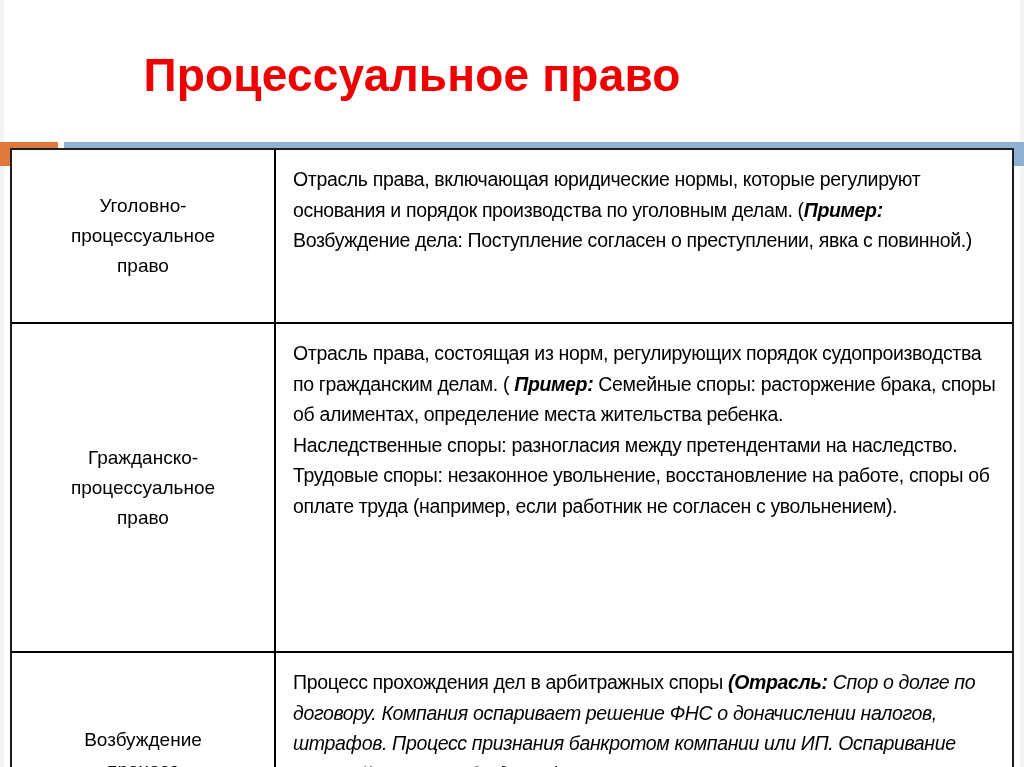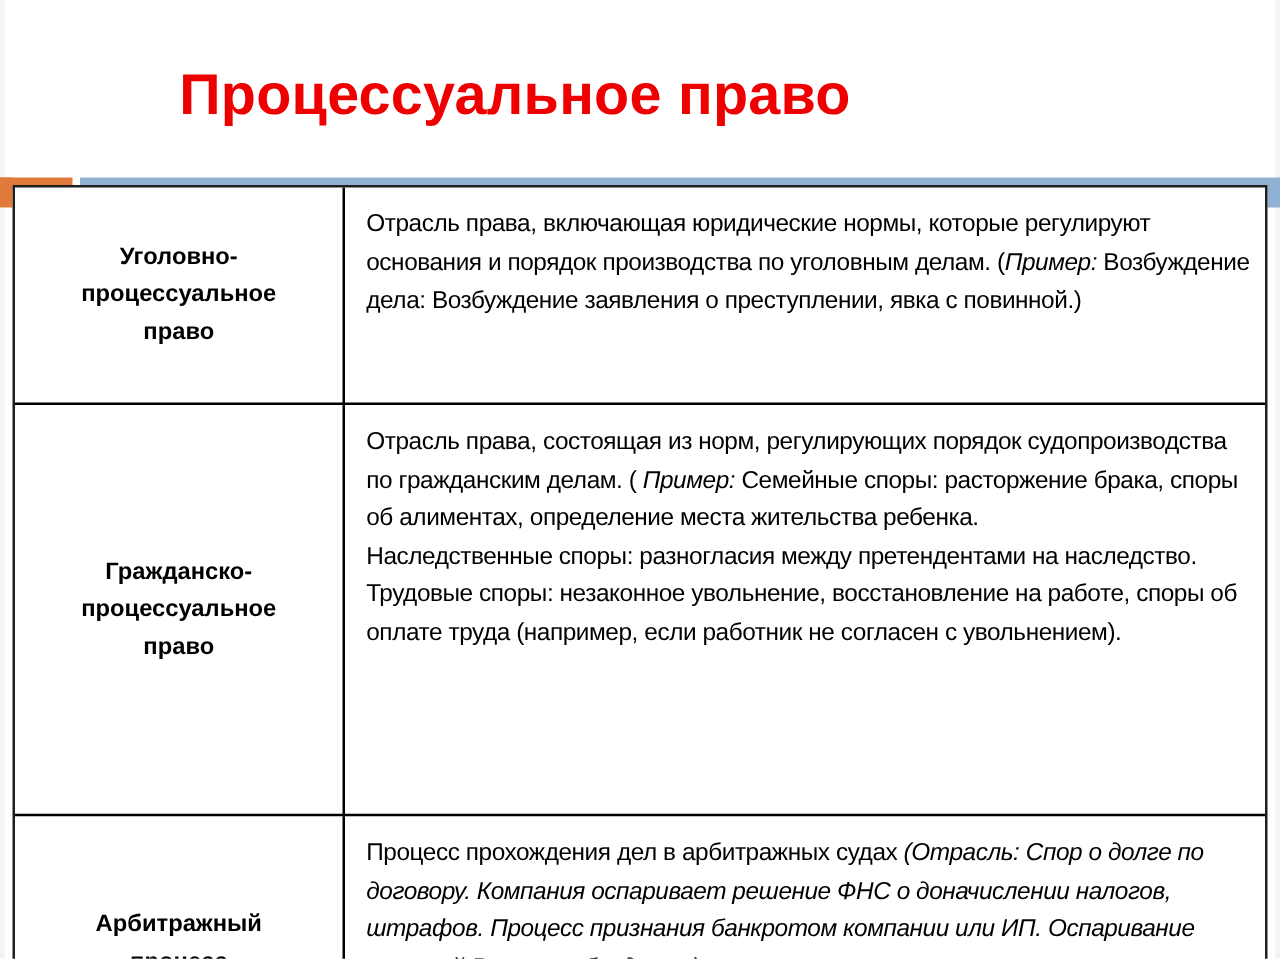--- a/index.html
+++ b/index.html
@@ -26,32 +26,32 @@
   .table-wrap {
     position: absolute; left: 10px; top: 148px; width: 1004px; height: 640px;
     background: #ffffff; border: 2px solid #1e1e1e; box-sizing: border-box;
   }
   table { border-collapse: collapse; width: 100%; }
   td { border: 2px solid #000000; vertical-align: middle; padding: 0; color: #000; }
   tr:first-child td { border-top: none; }
   td:first-child { border-left: none; }
   td:last-child { border-right: none; }
   td.term {
-    width: 250px; text-align: center; font-weight: bold; font-size: 19px; line-height: 30px;
+    width: 250px; text-align: center; font-weight: normal; font-size: 19px; line-height: 30px;
     padding: 0 6px;
   }
   td.desc {
     vertical-align: top; font-size: 19.5px; line-height: 30.5px; padding: 14px 12px 10px 17px;
     font-family: "Liberation Sans Narrow", "Liberation Sans", sans-serif;
     letter-spacing: -0.35px;
   }
   .row1 td { height: 148px; }
   .row2 td { height: 303px; }
   .row3 td { height: 180px; }
-  .bi { font-weight: normal; font-style: italic; }
+  .bi { font-weight: bold; font-style: italic; }
   .it { font-style: italic; }
   .line { display: block; }
 </style>
 </head>
 <body>
 
 <div class="slide-edge-left"></div>
 <div class="slide-edge-right"></div>
 
 <div class="title">Процессуальное право</div>
@@ -62,32 +62,32 @@
 
 <div class="table-wrap">
   <table>
     <tbody>
         <tr class="row1">
       <td class="term">
         <span class="line">Уголовно-</span>
         <span class="line">процессуальное</span>
         <span class="line">право</span>
       </td>
-      <td class="desc"><span>Отрасль права, включающая юридические нормы, которые регулируют основания и порядок производства по уголовным делам. (</span><span class="bi">Пример:</span><span> Возбуждение дела: Возбуждение заявления о преступлении, явка с повинной.)</span></td>
+      <td class="desc"><span>Отрасль права, включающая юридические нормы, которые регулируют основания и порядок производства по уголовным делам. (</span><span class="bi">Пример:</span><span> Возбуждение дела: Поступление согласен о преступлении, явка с повинной.)</span></td>
     </tr>
     <tr class="row2">
       <td class="term">
         <span class="line">Гражданско-</span>
         <span class="line">процессуальное</span>
         <span class="line">право</span>
       </td>
       <td class="desc"><span>Отрасль права, состоящая из норм, регулирующих порядок судопроизводства по гражданским делам. ( </span><span class="bi">Пример:</span><span> Семейные споры: расторжение брака, споры об алиментах, определение места жительства ребенка.</span><span class="line">Наследственные споры: разногласия между претендентами на наследство.</span><span class="line">Трудовые споры: незаконное увольнение, восстановление на работе, споры об оплате труда (например, если работник не согласен с увольнением).</span></td>
     </tr>
     <tr class="row3">
       <td class="term">
-        <span class="line">Арбитражный</span>
+        <span class="line">Возбуждение</span>
         <span class="line">процесс</span>
       </td>
-      <td class="desc"><span>Процесс прохождения дел в арбитражных судах </span><span class="bi">(Отрасль:</span><span class="it"> Спор о долге по договору. Компания оспаривает решение ФНС о доначислении налогов, штрафов. Процесс признания банкротом компании или ИП. Оспаривание решений Роспотребнадзора.)</span></td>
+      <td class="desc"><span>Процесс прохождения дел в арбитражных споры </span><span class="bi">(Отрасль:</span><span class="it"> Спор о долге по договору. Компания оспаривает решение ФНС о доначислении налогов, штрафов. Процесс признания банкротом компании или ИП. Оспаривание решений Роспотребнадзора.)</span></td>
     </tr>
   </tbody>
     </table>
 </div>
 
 </body></html>

